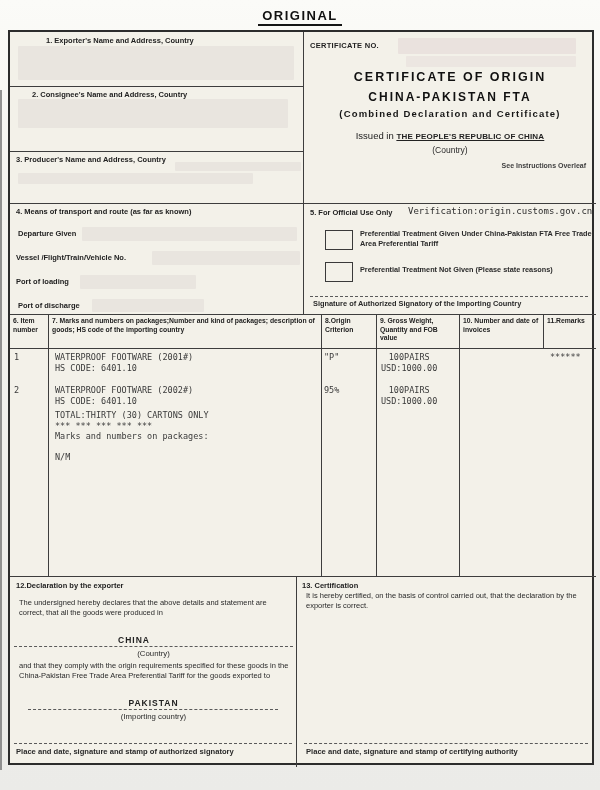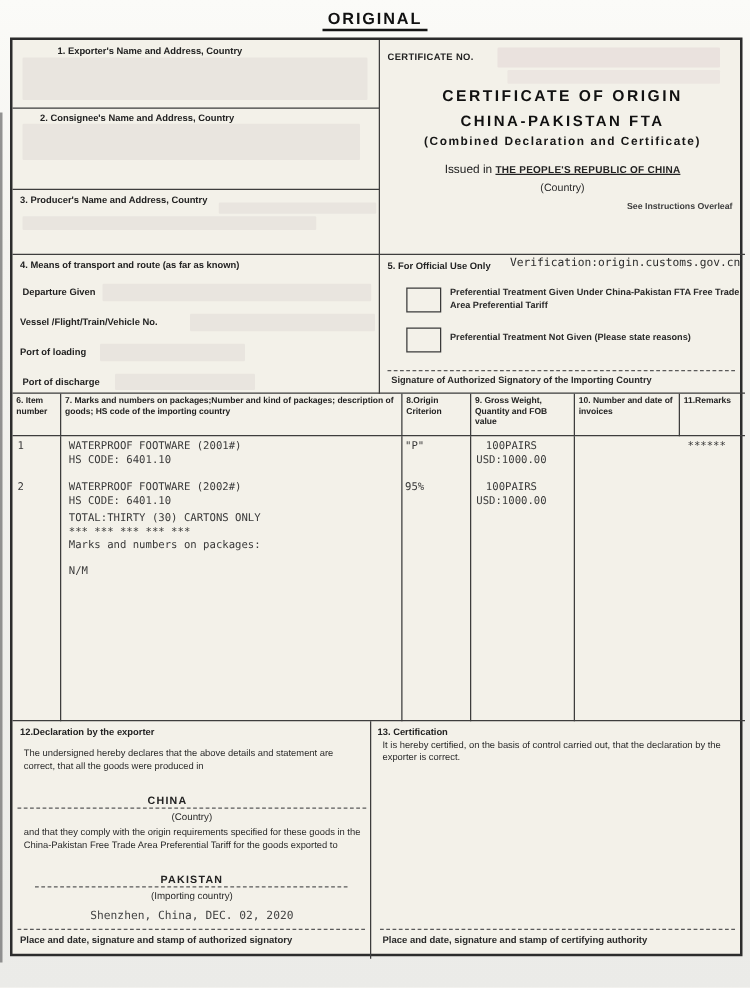--- a/index.html
+++ b/index.html
@@ -149,21 +149,20 @@
   <div class="cell br" style="left:0;top:545px;width:287px;height:190px;">
     <div class="lbl abs" style="left:6px;top:4px;">12.Declaration by the exporter</div>
     <div class="para abs" style="left:9px;top:21px;width:272px;">The undersigned hereby declares that the above details and statement are correct, that all the goods were produced in</div>
     <div class="abs center" style="left:0;top:58px;width:237px;font-size:8.5px;font-weight:700;letter-spacing:1px;color:#222;padding-left:11px;">CHINA</div>
     <div class="dashline" style="left:4px;top:69px;width:279px;"></div>
     <div class="abs center" style="left:0;top:72px;width:287px;font-size:7.8px;color:#2a2a2a;">(Country)</div>
     <div class="para abs" style="left:9px;top:84px;width:274px;">and that they comply with the origin requirements specified for these goods in the China-Pakistan Free Trade Area Preferential Tariff for the goods exported to</div>
     <div class="abs center" style="left:0;top:121px;width:287px;font-size:8.5px;font-weight:700;letter-spacing:1px;color:#222;">PAKISTAN</div>
     <div class="dashline" style="left:18px;top:132px;width:250px;"></div>
     <div class="abs center" style="left:0;top:135px;width:287px;font-size:7.8px;color:#2a2a2a;">(Importing country)</div>
-    <div class="mono abs center" style="left:0;top:151px;width:287px;font-size:9px;color:#444;">Shenzhen, China, DEC. 02, 2020</div>
     <div class="dashline" style="left:4px;top:166px;width:278px;"></div>
     <div class="abs" style="left:6px;top:170px;font-size:7.6px;font-weight:700;color:#2a2a2a;">Place and date, signature and stamp of authorized signatory</div>
   </div>
 
   <div class="cell" style="left:287px;top:545px;width:299px;height:190px;">
     <div class="lbl abs" style="left:5px;top:4px;">13. Certification</div>
     <div class="para abs" style="left:9px;top:14px;width:286px;">It is hereby certified, on the basis of control carried out, that the declaration by the exporter is correct.</div>
     <div class="dashline" style="left:7px;top:166px;width:284px;"></div>
     <div class="abs" style="left:9px;top:170px;font-size:7.6px;font-weight:700;color:#2a2a2a;">Place and date, signature and stamp of certifying authority</div>
   </div>

